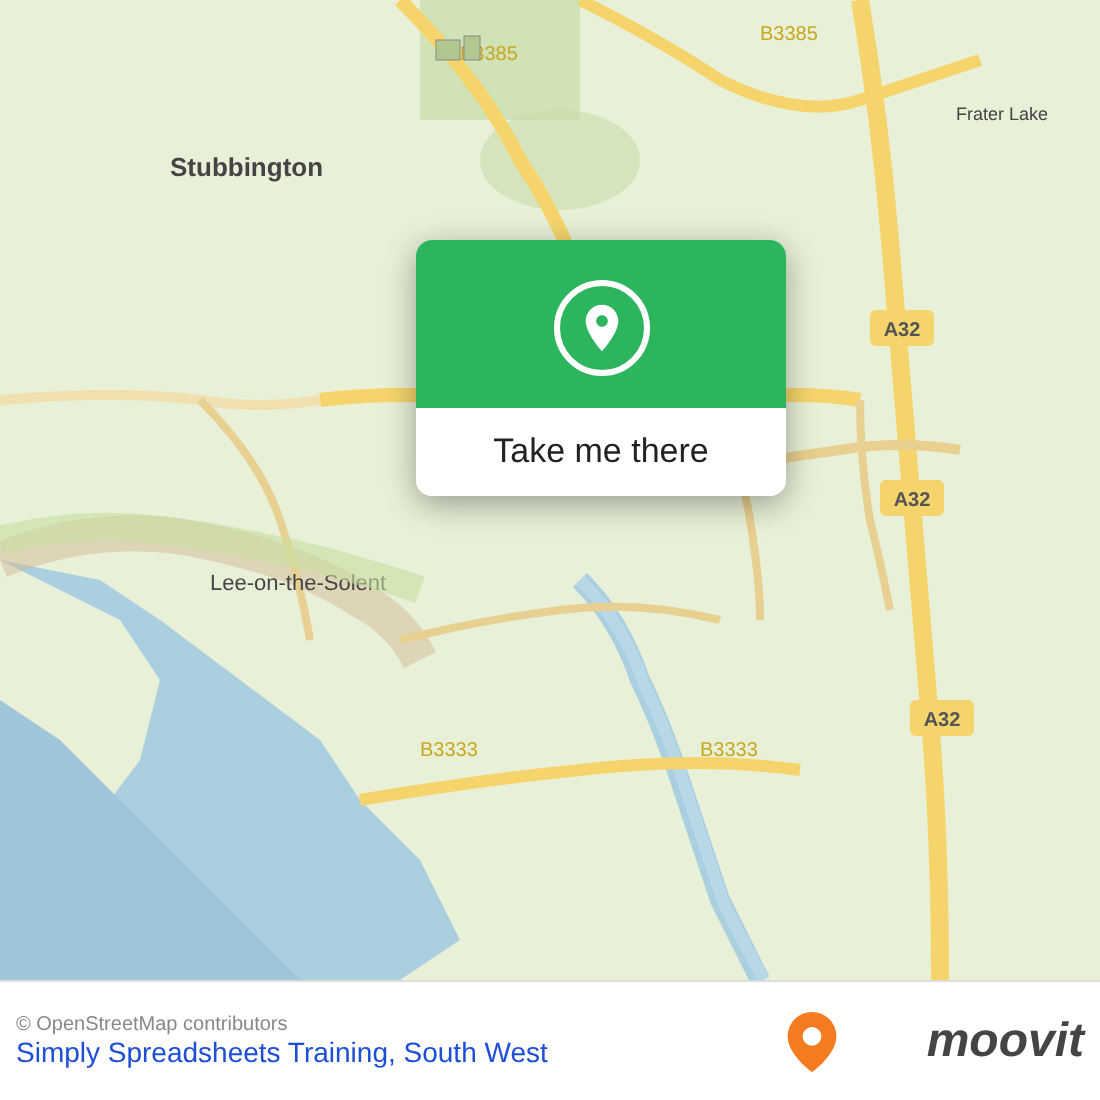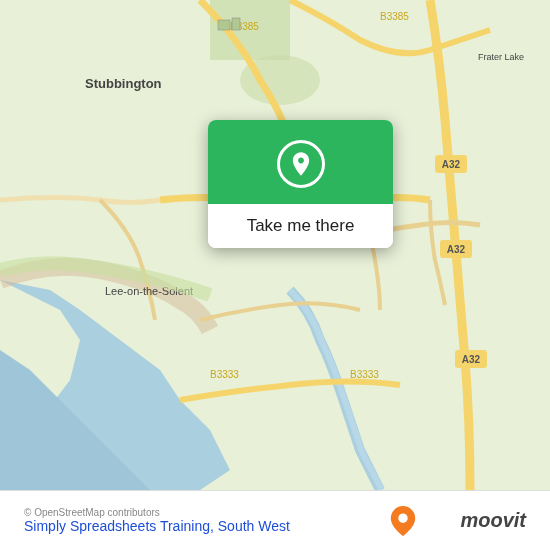--- a/index.html
+++ b/index.html
@@ -81,21 +81,21 @@
 
     
     #bottom-bar {
       width: 550px;
       height: 60px;
       background: white;
       border-top: 1px solid #ddd;
       display: flex;
       align-items: center;
       justify-content: space-between;
-      padding: 0 24px;
+      padding: 0 8px;
     }
 
     #attribution {
       font-size: 10px;
       color: #888;
     }
 
     #bottom-left {
       display: flex;
       flex-direction: column;
@@ -112,21 +112,21 @@
       align-items: center;
       gap: 4px;
     }
 
     #moovit-pin {
       width: 26px;
       height: 30px;
     }
 
     #moovit-text {
-      font-size: 20px;
+      font-size: 24px;
       color: #444;
       font-weight: 700;
       font-style: italic;
       margin-left: 40px;
     }
   </style>
 </head>
 <body>
 
 <div id="map-container">

